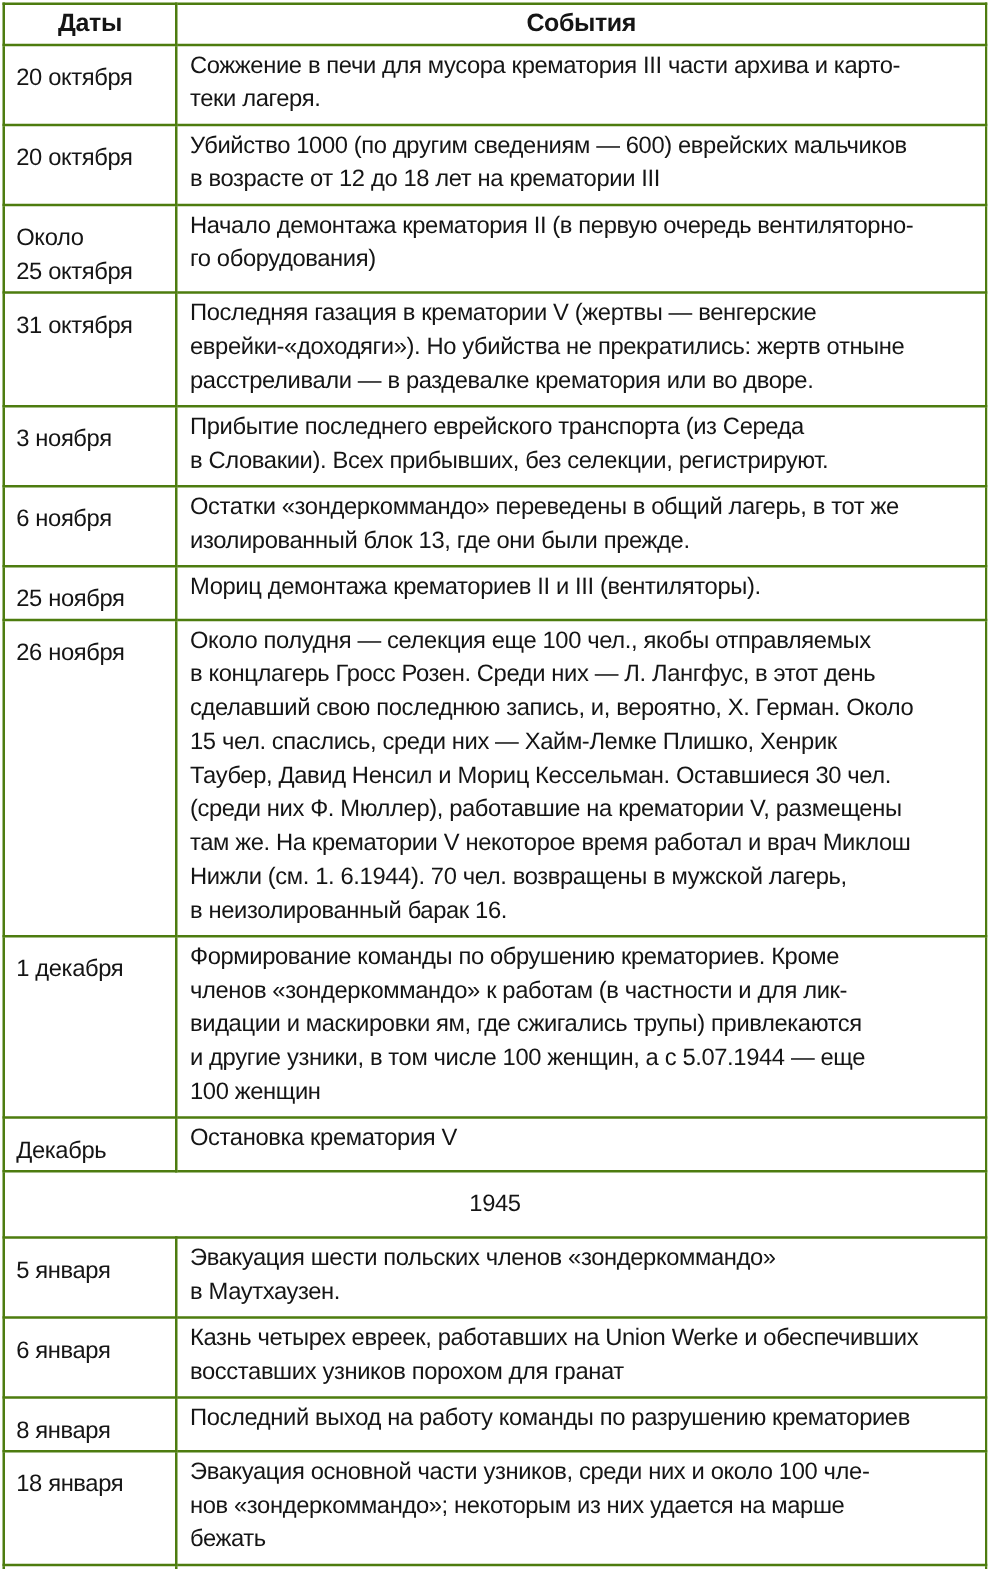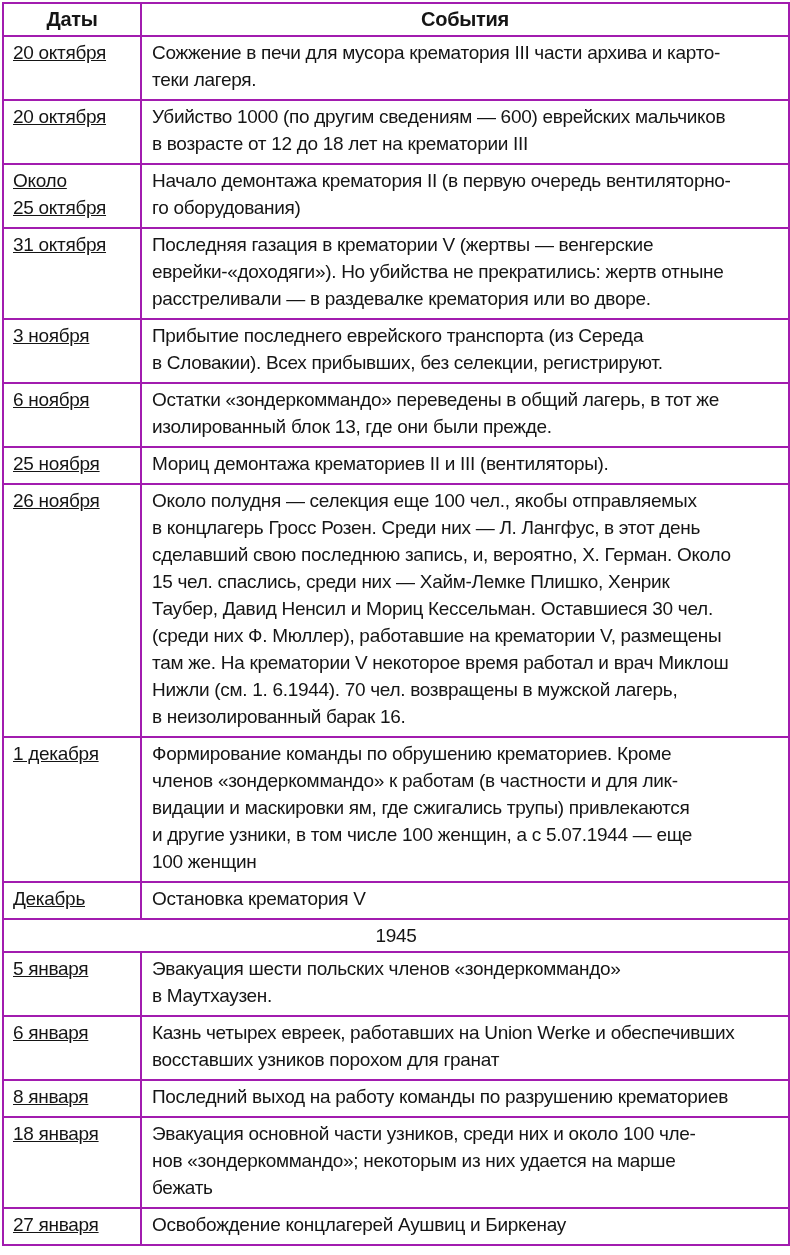--- a/index.html
+++ b/index.html
@@ -15,47 +15,46 @@
   table.timeline {
     border-collapse: collapse;
     table-layout: fixed;
     width: 786px;
     margin: 2px 0 0 2px;
     background: #ffffff;
   }
   table.timeline col.c-date  { width: 138px; }
   table.timeline col.c-event { width: 648px; }
   th, td {
-    border: 2px solid #a21caf;
+    border: 2px solid #4d7c0f;
     vertical-align: top;
     font-size: 19px;
     line-height: 27px;
     letter-spacing: -0.3px;
   }
   th {
     font-weight: bold;
     text-align: center;
     padding: 2px 4px;
     font-size: 20px;
   }
   td.date-cell {
-    padding: 2px 4px 2px 9px;
+    padding: 12px 4px 2px 9px;
     white-space: pre-line;
     text-align: left;
-    text-decoration: underline;
   }
   td.event-cell {
     padding: 2px 4px 6px 10px;
     white-space: pre-line;
     text-align: left;
   }
   tr.year-row td {
     text-align: center;
     white-space: normal;
-    padding: 2px 4px;
+    padding: 12px 4px;
   }
 </style>
 </head>
 <body>
 
 <table class="timeline">
   <colgroup>
     <col class="c-date">
     <col class="c-event">
   </colgroup>

